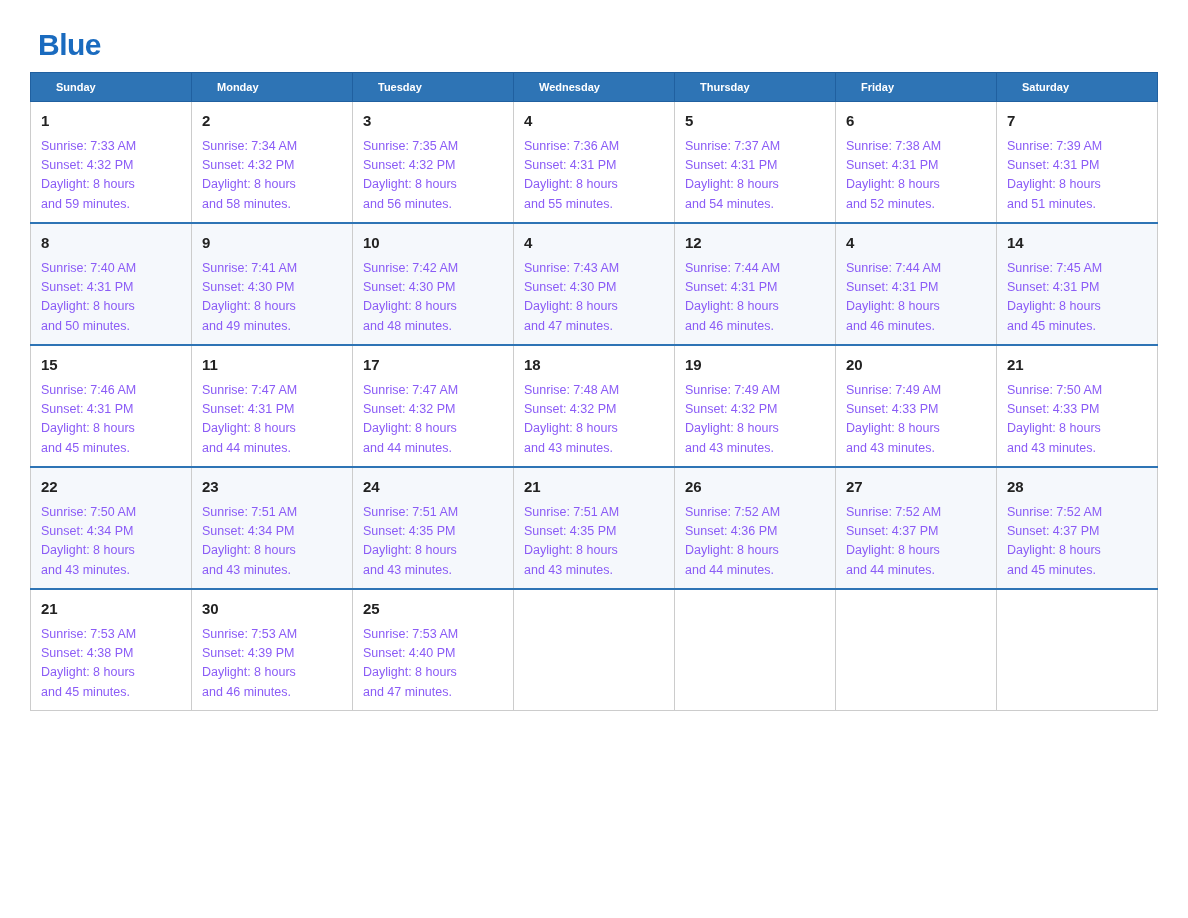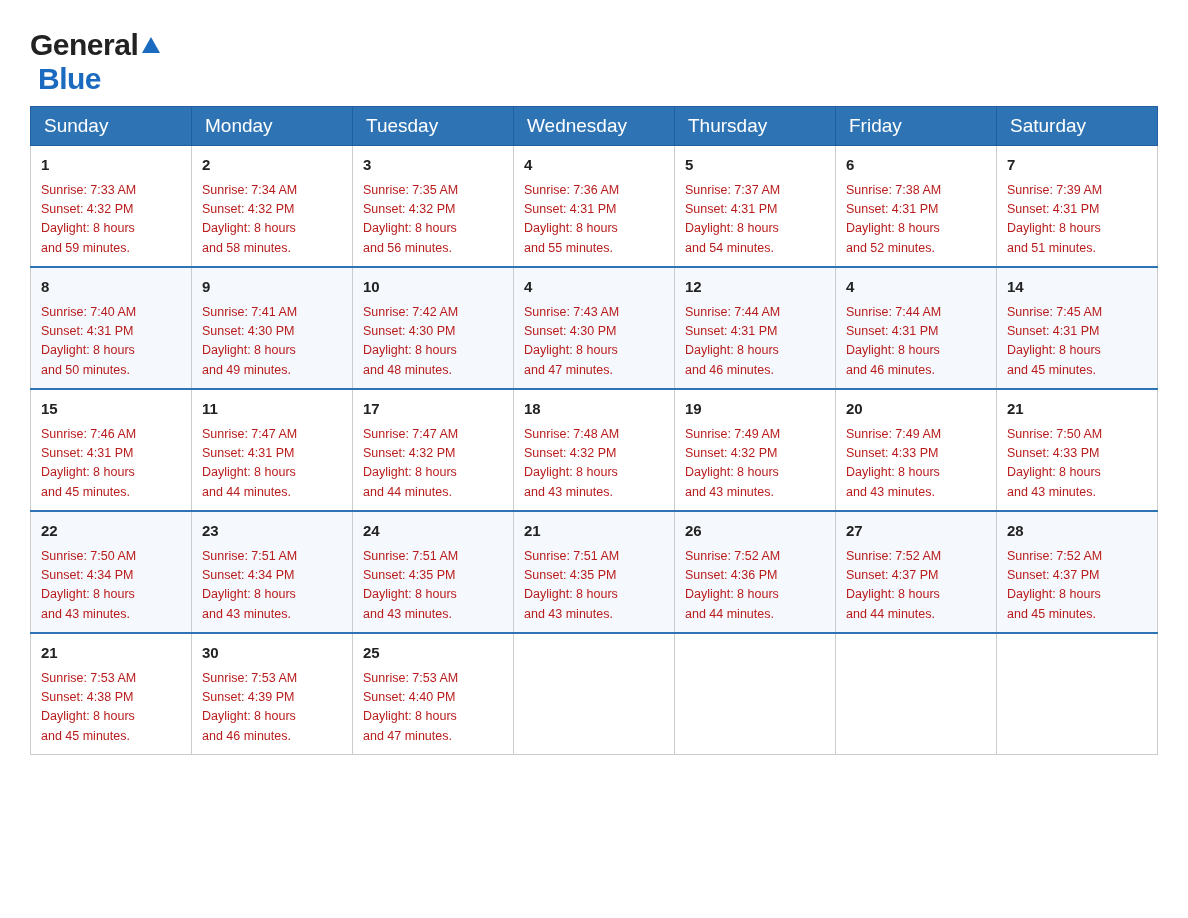--- a/index.html
+++ b/index.html
@@ -42,23 +42,23 @@
       margin-top: 4px;
     }
     .calendar-table {
       width: 100%;
       border-collapse: collapse;
       margin-top: 8px;
     }
     .calendar-table th {
       background-color: #2e74b5;
       color: #fff;
-      font-size: 19px;
-      font-weight: normal;
-      padding: 8px 13px;
+      font-size: 11px;
+      font-weight: bold;
+      padding: 8px 25px;
       text-align: left;
       border: 1px solid #2060a0;
     }
     .calendar-table td {
       vertical-align: top;
       padding: 8px 10px;
       border: 1px solid #ccc;
       width: 14.28%;
       min-height: 100px;
       font-size: 13px;
@@ -69,43 +69,35 @@
       background: #f5f8fc;
     }
     .day-num {
       font-size: 15px;
       font-weight: bold;
       margin-bottom: 4px;
       display: block;
     }
     .day-info {
       font-size: 12.5px;
-      color: #b91c1c;
+      color: #8b5cf6;
       line-height: 1.55;
     }
     .empty-cell {
       background: #fff !important;
     }
     .row-separator td {
       border-top: 2px solid #2e74b5;
     }
   </style>
 </head>
 <body>
 
 <div class="header-row">
   <div class="logo">
-    <div class="logo-line">
-      <span style="font-size:30px;font-weight:bold;color:#222;letter-spacing:-0.5px;">General</span>
-      <span style="display:inline-block;margin-left:4px;margin-top:4px;">
-        <svg width="18" height="16" viewBox="0 0 18 16">
-            <polygon points="9,0 18,16 0,16" fill="#1a6bbf"></polygon>
-          </svg>
-      </span>
-    </div>
     <div>
       <span style="font-size:30px;font-weight:bold;color:#1a6bbf;letter-spacing:-0.5px;margin-left:8px;">Blue</span>
     </div>
   </div>
   <div class="title-block">
     <div class="month-title"></div>
     <div class="location-title"></div>
   </div>
 </div>
 

